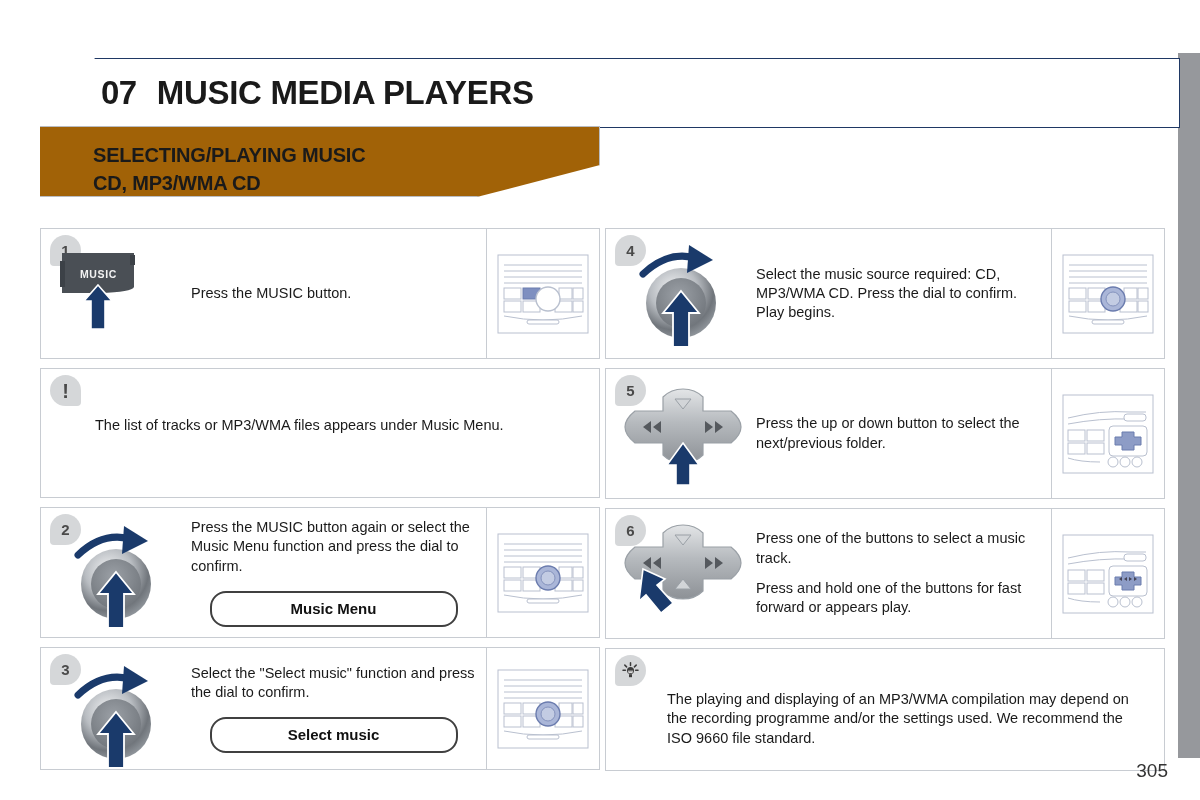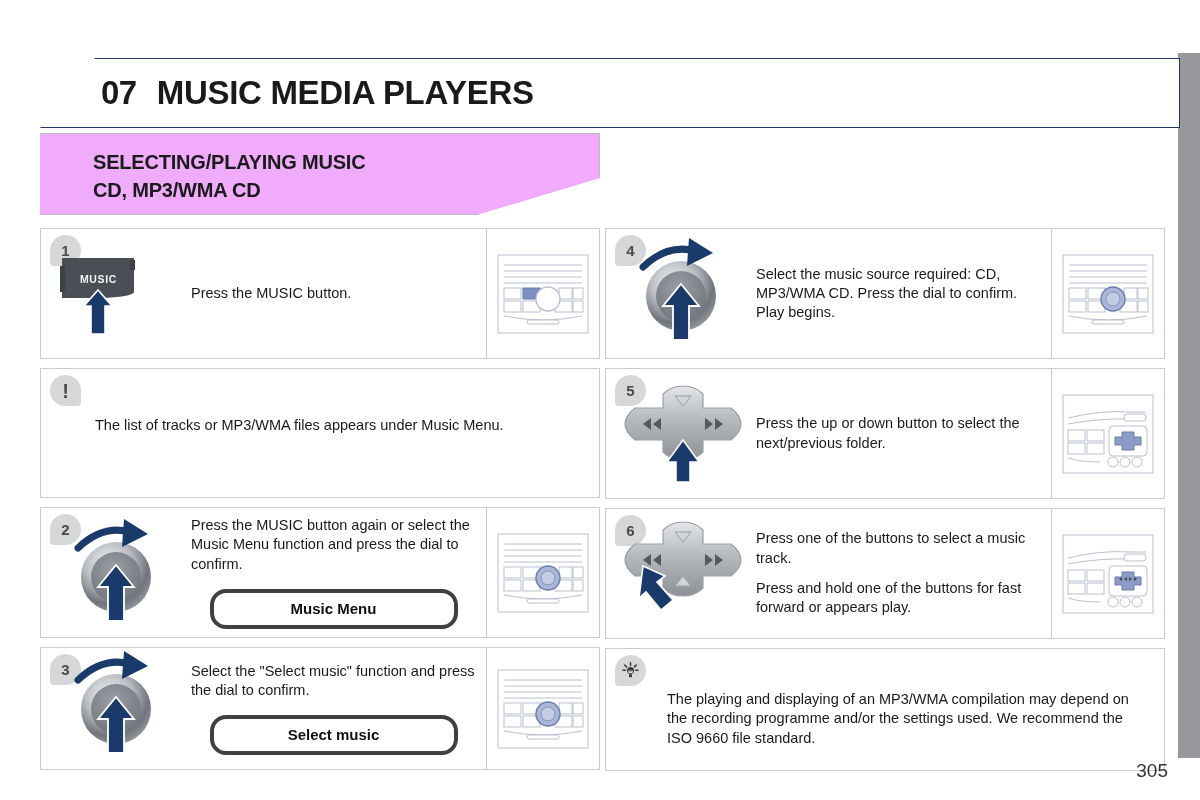--- a/index.html
+++ b/index.html
@@ -42,25 +42,25 @@
   .chapter-title {
     font-size: 33px; font-weight: bold;
     margin-left: 20px;
     letter-spacing: -0.3px;
     color: #1a1a1a;
   }
 
   
   .section-box {
     position: absolute;
-    left: 40px; top: 133px;
-    width: 560px; height: 82px;
+    left: 40px; top: 126px;
+    width: 560px; height: 71px;
     border: 1px solid #b9bcc2;
     border-left: none;
-    background: #f0abfc;
+    background: #a16207;
     clip-path: polygon(0 0, 100% 0, 100% 55%, 78% 100%, 0 100%);
   }
   .section-box .lines { padding: 14px 0 0 53px; }
   .section-line {
     font-size: 20px; font-weight: bold;
     letter-spacing: -0.2px;
     line-height: 1.42;
     color: #1a1a1a;
   }
 
@@ -105,40 +105,40 @@
   .badge-note {
     border-radius: 50% 50% 4px 50%;
     font-size: 20px;
     line-height: 1;
   }
   .badge-tip { border-radius: 50% 50% 50% 4px; }
 
   
   .gfx {
     width: 150px; flex: none;
-    display: flex; align-items: flex-end; justify-content: center;
+    display: flex; align-items: flex-start; justify-content: center;
     position: relative;
   }
   .txt {
     flex: 1;
     display: flex; flex-direction: column; justify-content: center;
     font-size: 14.5px;
     line-height: 1.33;
     color: #1a1a1a;
   }
   .txt p { margin-bottom: 0; }
   .txt p + p { margin-top: 11px; }
 
   
   .pill {
     margin-top: 15px;
     align-self: center;
     min-width: 248px;
     padding: 6px 18px;
-    border: 4px solid #404040;
+    border: 2px solid #404040;
     border-radius: 16px;
     text-align: center;
     font-size: 15px;
     font-weight: bold;
     color: #111;
     background: #fff;
   }
 
   
   .panel-note, .panel-tip {

